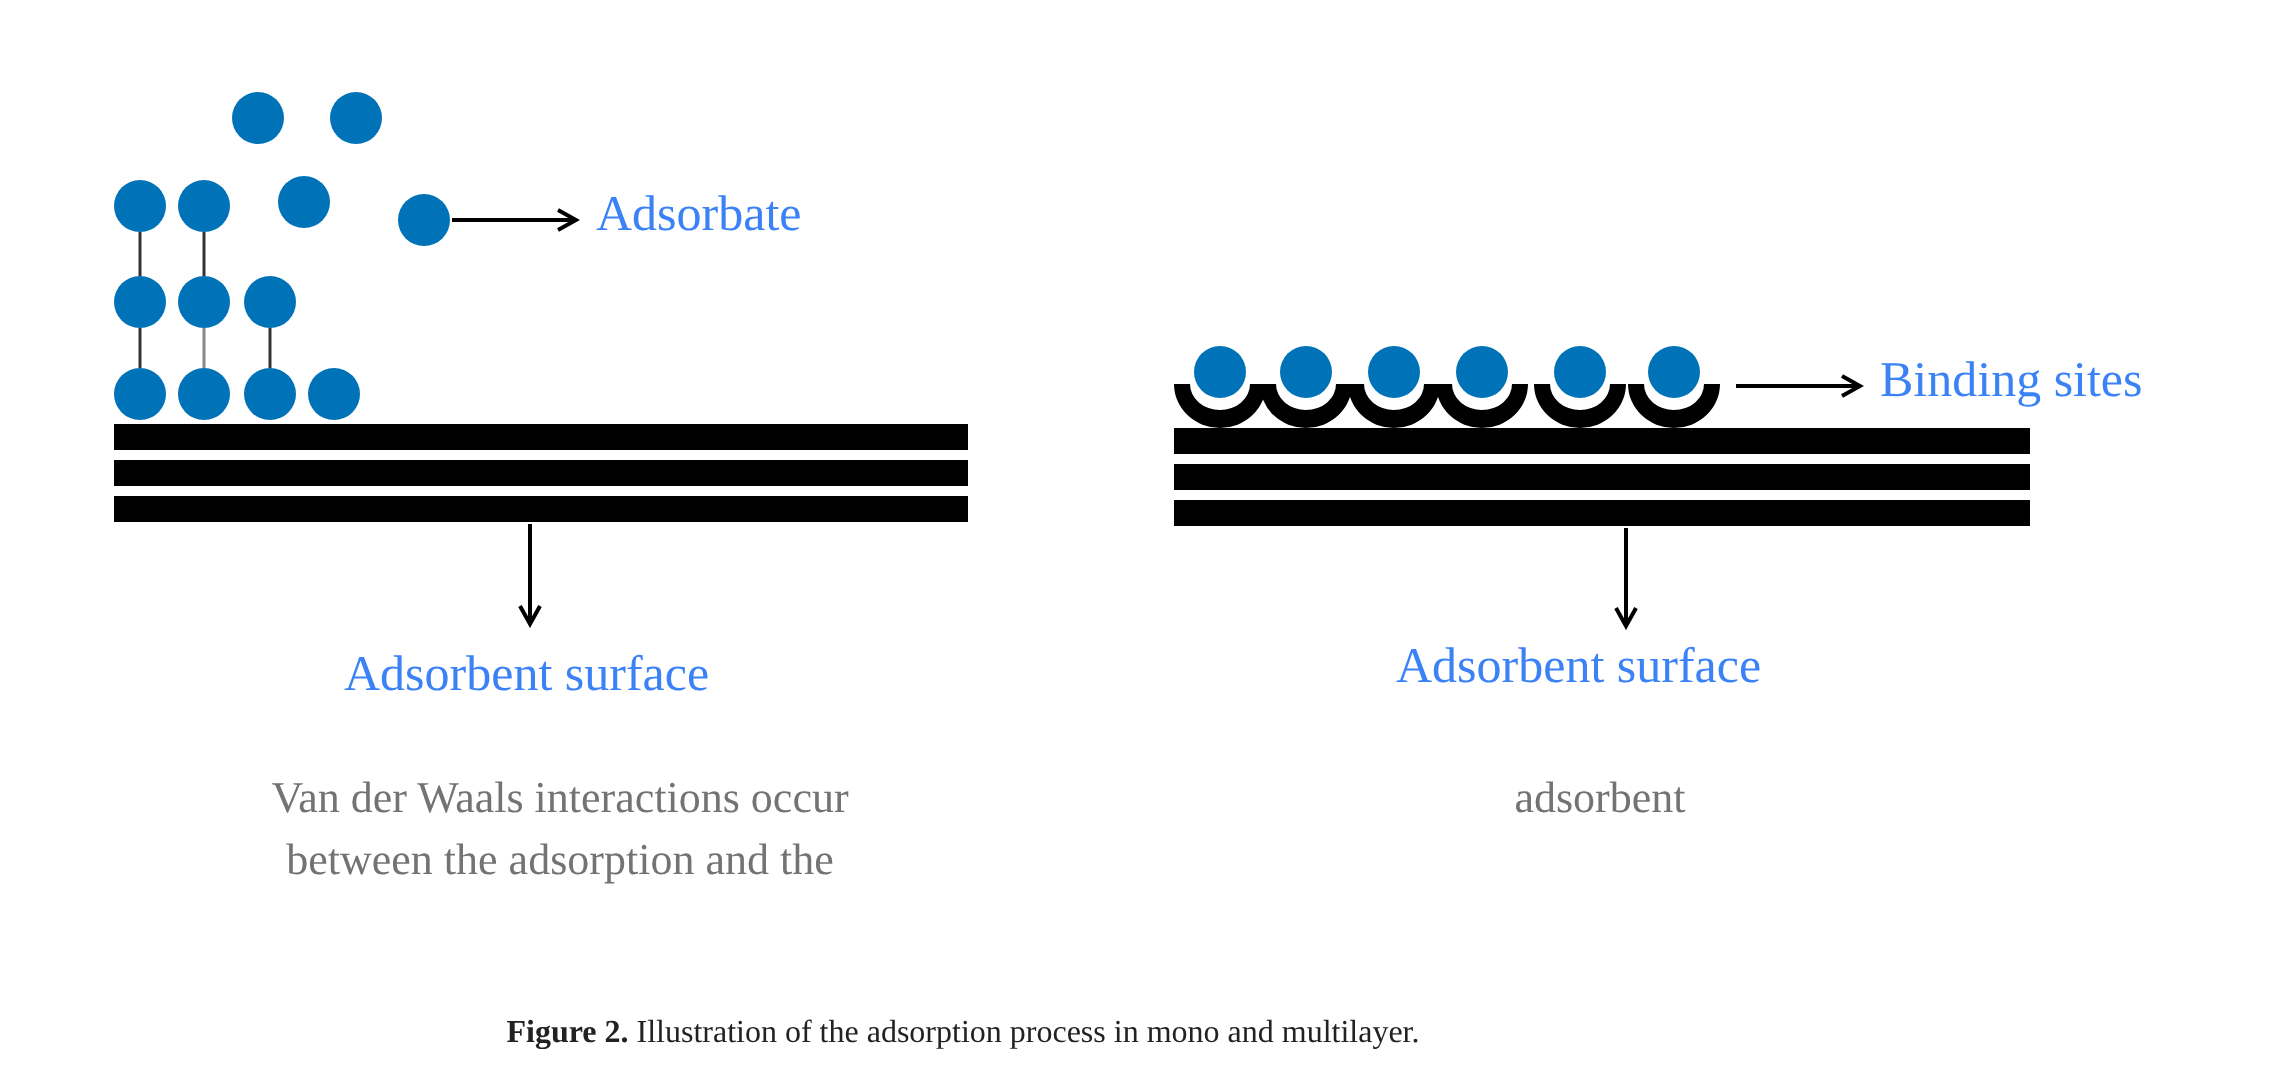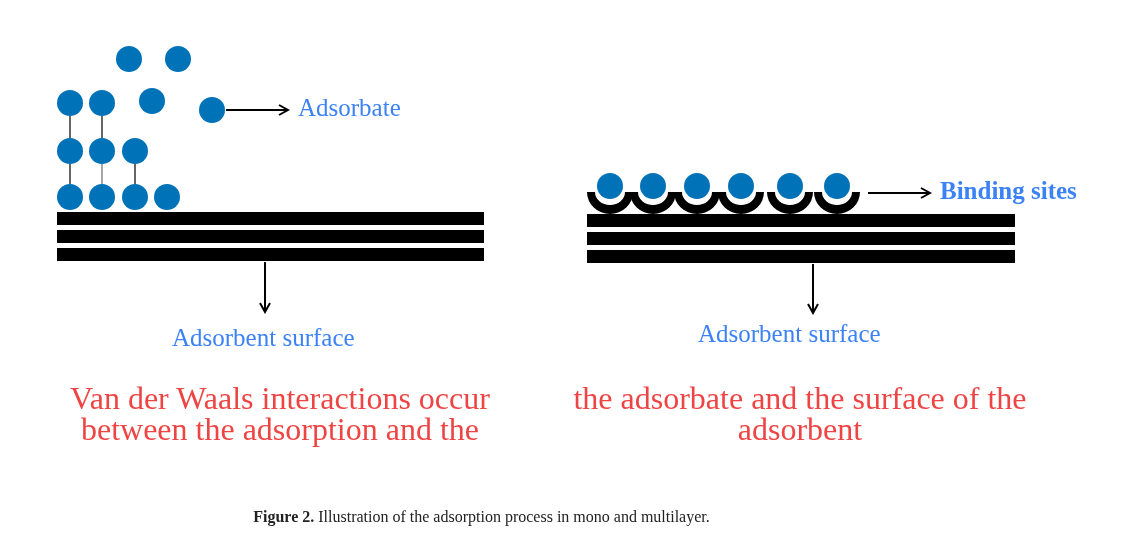--- a/index.html
+++ b/index.html
@@ -1,20 +1,20 @@
 <!DOCTYPE html>
 <html><head>
 <meta charset="utf-8">
 <style>
   html, body { margin: 0; padding: 0; background: #ffffff; }
   body { width: 1147px; height: 541px; position: relative; overflow: hidden;
          font-family: "Liberation Serif", "DejaVu Serif", serif; color: #111; }
   #fig { position: absolute; left: 0; top: 0; }
   .lbl { position: absolute; font-size: 25px; white-space: nowrap; color: #3b82f6; }
-  .desc { position: absolute; font-size: 32px; line-height: 31px; text-align: center; color: #ef4444; }
+  .desc { position: absolute; font-size: 22px; line-height: 31px; text-align: center; color: #737373; }
   .caption { position: absolute; top: 508px; left: 0; width: 963px; text-align: center;
              font-size: 16px; color: #222; }
   .caption b { font-weight: bold; }
 </style>
 </head>
 <body>
 
 <svg id="fig" width="1147" height="541" viewBox="0 0 1147 541">
   <defs>
     <marker id="arrowhead" markerWidth="12" markerHeight="12" refX="10" refY="6" orient="auto" markerUnits="userSpaceOnUse">
@@ -91,20 +91,19 @@
   </g>
 </svg>
 
 <div class="lbl" style="left:298px; top:94px;">Adsorbate</div>
 <div class="lbl" style="left:172px; top:324px;">Adsorbent surface</div>
 <div class="desc" style="left:20px; top:383px; width:520px;">
   <div>Van der Waals interactions occur</div>
   <div>between the adsorption and the</div>
 </div>
 
-<div class="lbl" style="left:940px; top:177px;font-weight:bold;">Binding sites</div>
+<div class="lbl" style="left:940px; top:177px;">Binding sites</div>
 <div class="lbl" style="left:698px; top:320px;">Adsorbent surface</div>
 <div class="desc" style="left:560px; top:383px; width:480px;">
-  <div>the adsorbate and the surface of the</div>
   <div>adsorbent</div>
 </div>
 
 <div class="caption"><b>Figure 2.</b><span> Illustration of the adsorption process in mono and multilayer.</span></div>
 
 </body></html>

